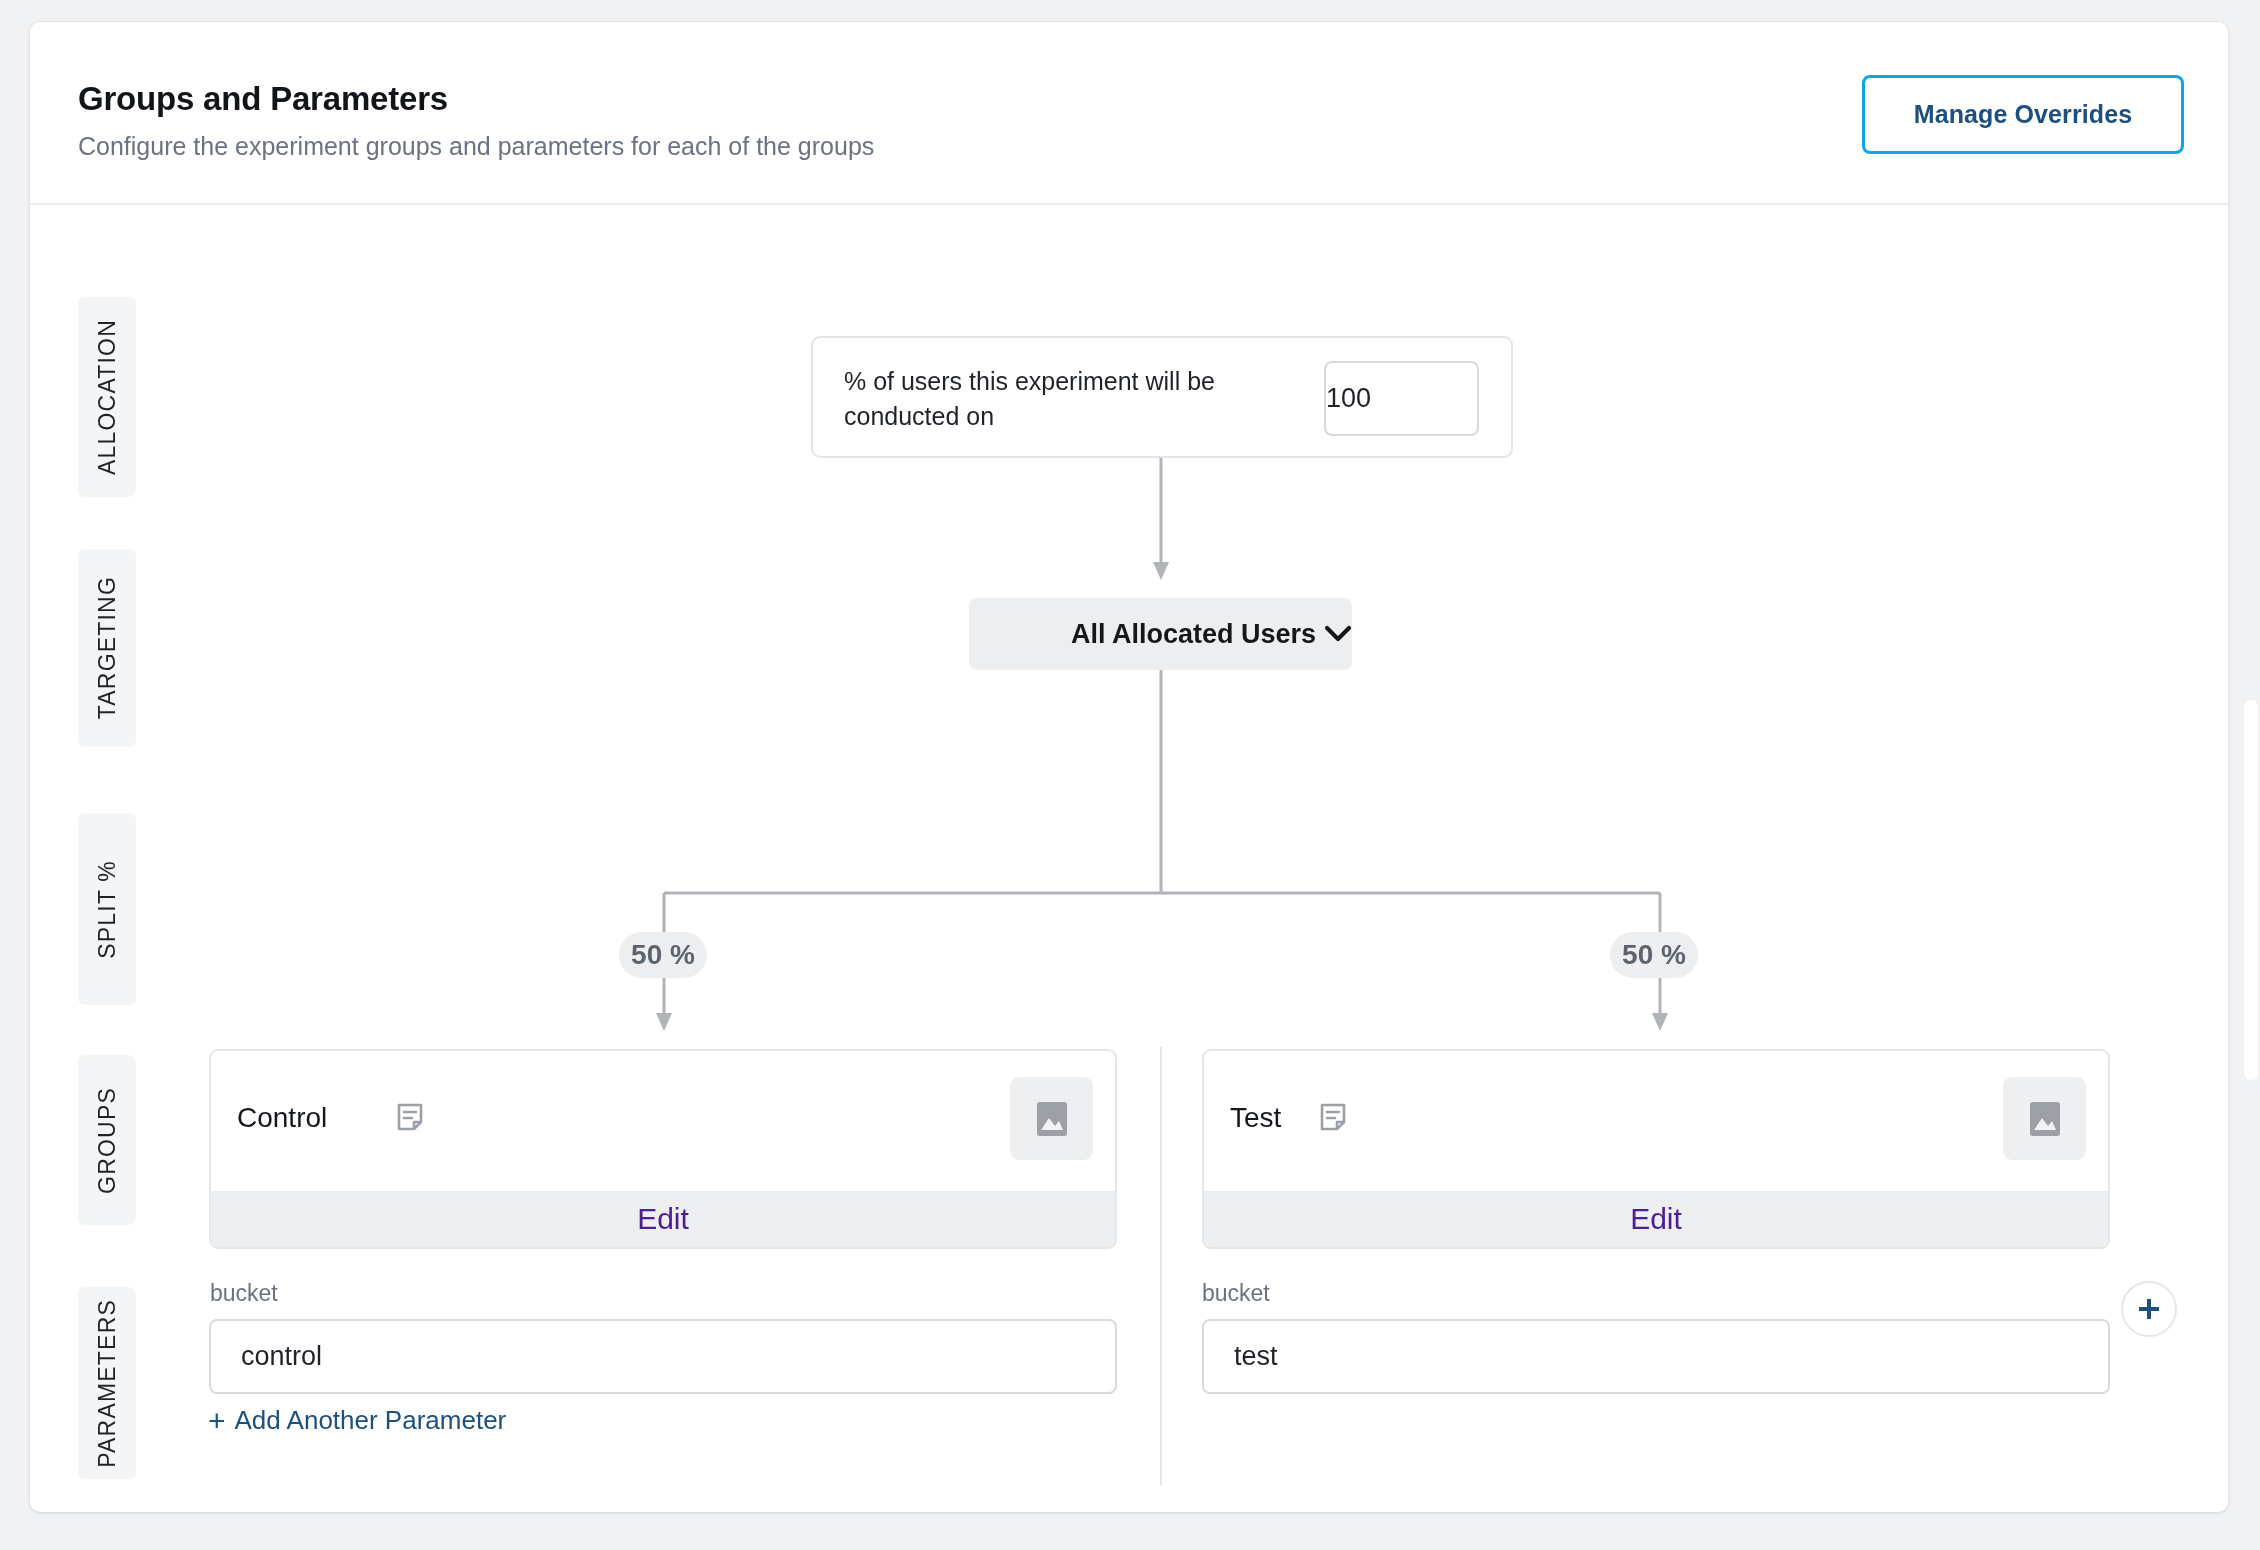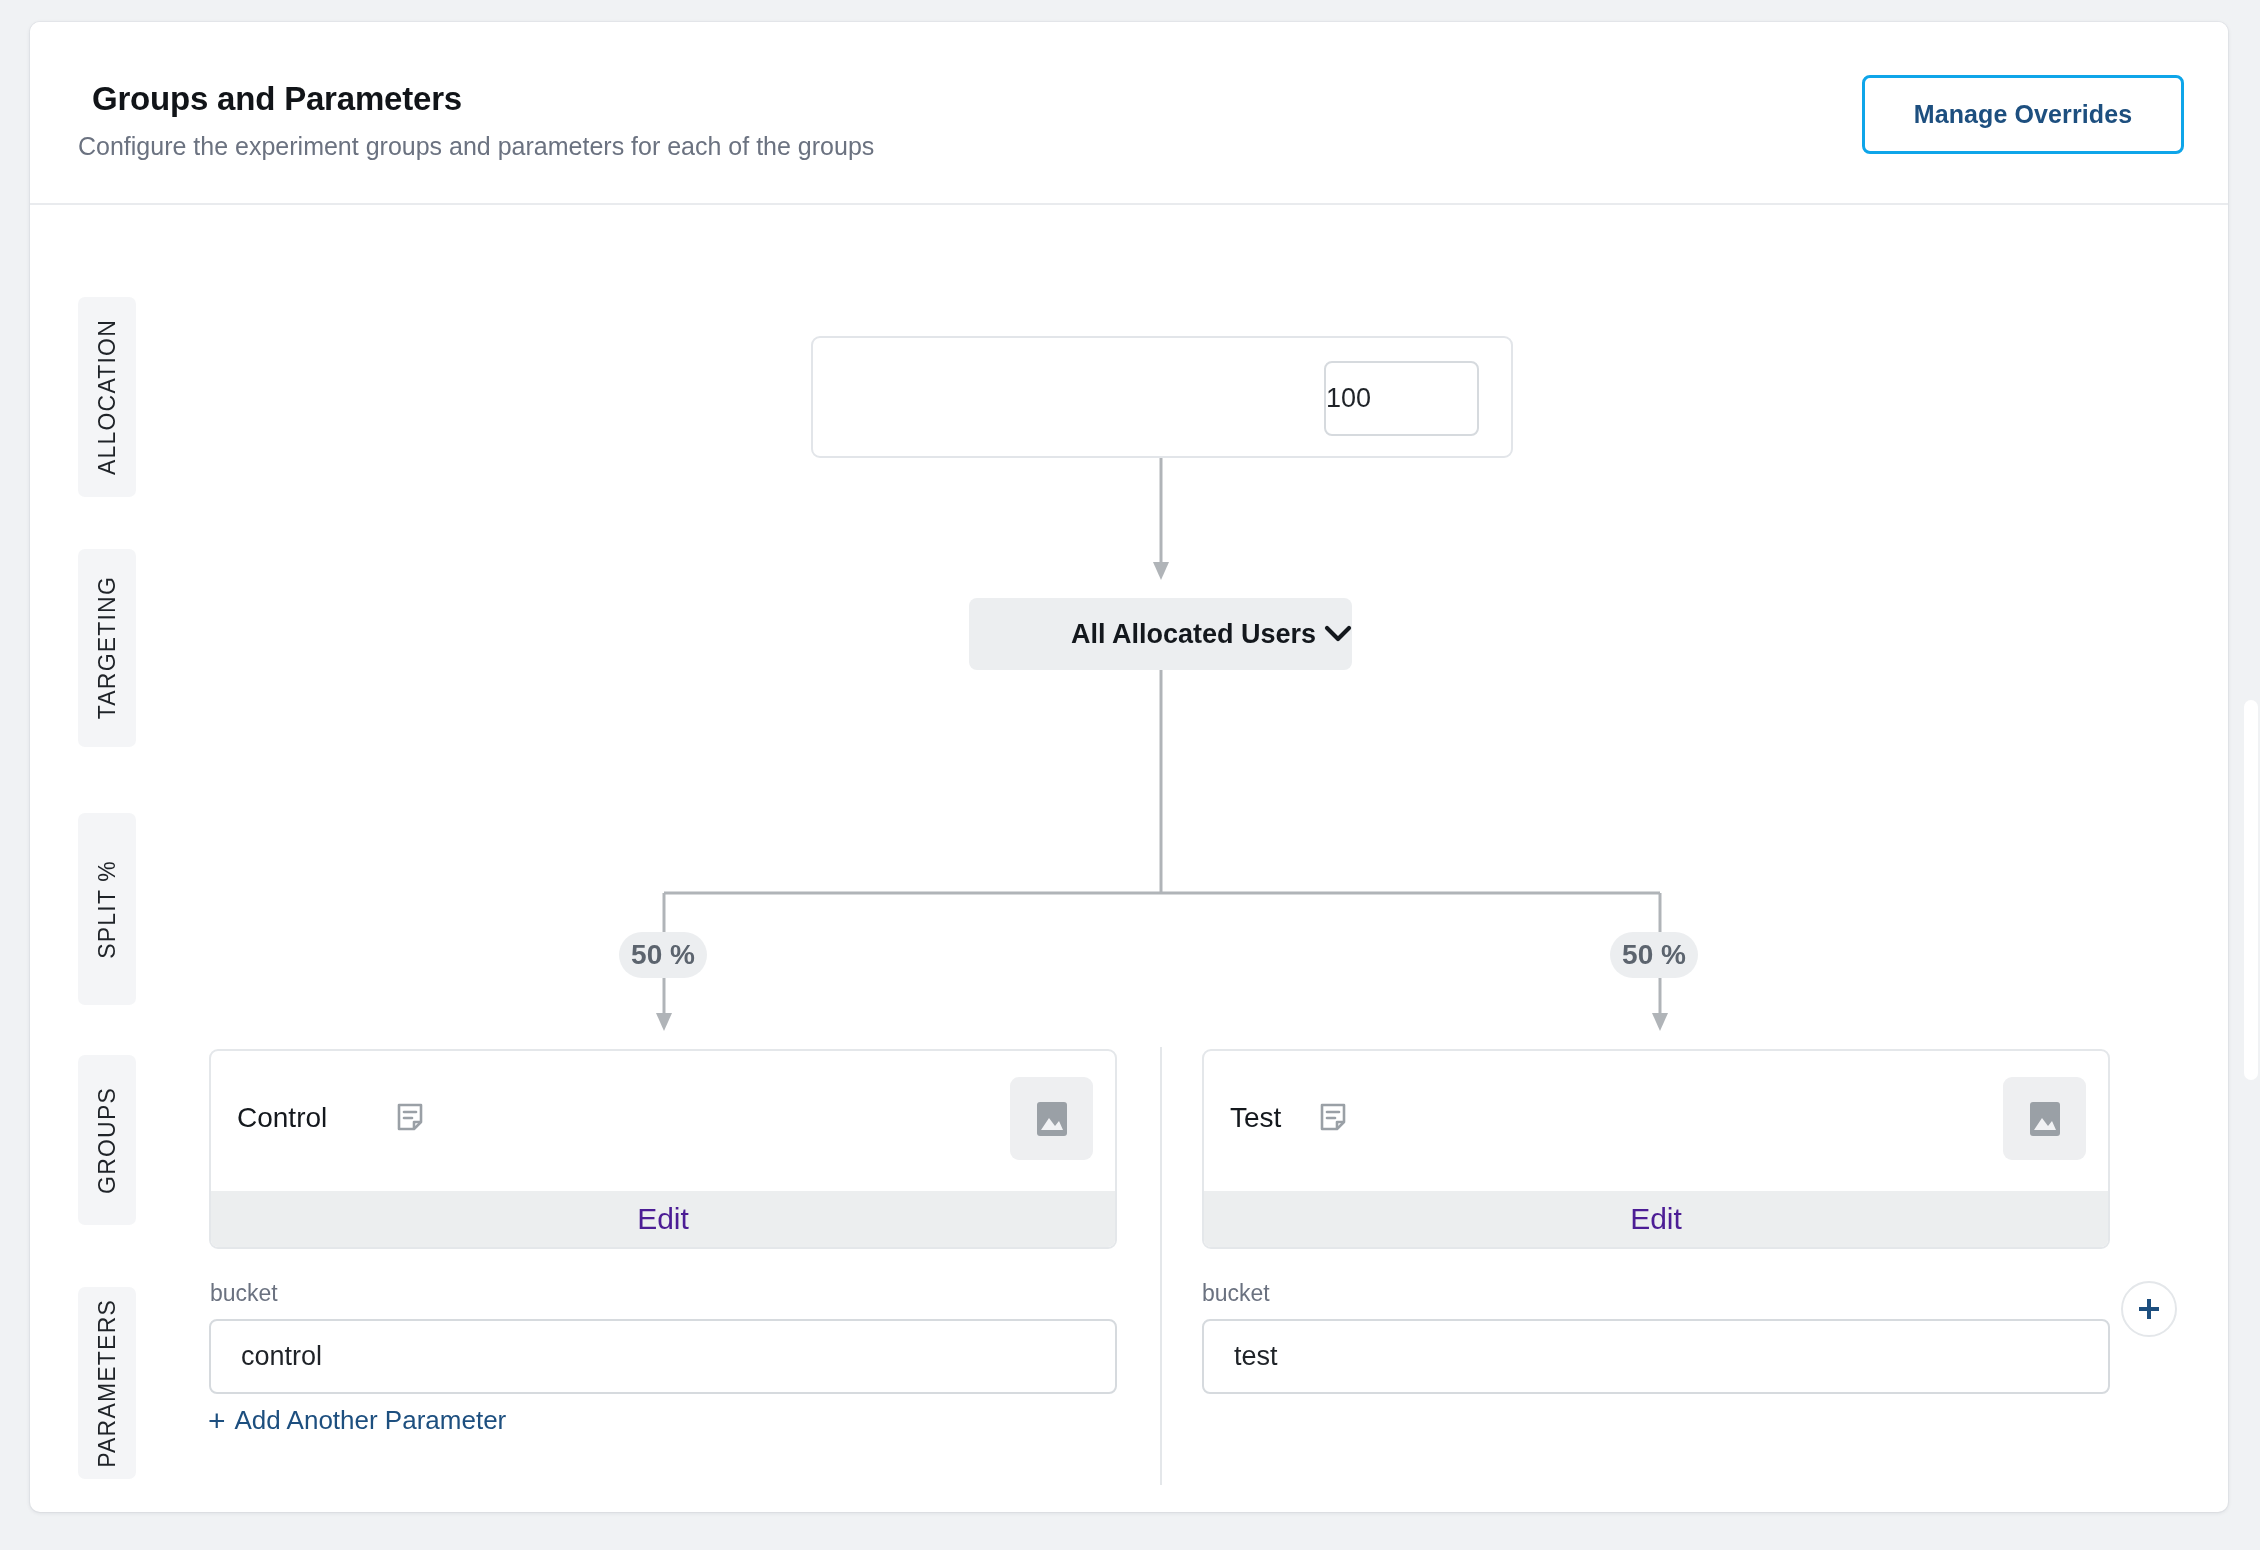--- a/index.html
+++ b/index.html
@@ -31,21 +31,20 @@
     border-bottom: 2px solid #e9ebee;
     background: #fff;
   }
   .header-title {
     position: absolute;
     left: 48px; top: 58px;
     font-size: 33px;
     font-weight: bold;
     color: #111418;
     letter-spacing: -0.2px;
-    margin-left: 14px;
   }
   .header-sub {
     position: absolute;
     left: 48px; top: 110px;
     font-size: 25px;
     color: #6b7280;
     font-weight: 400;
     text-align: right;
   }
   .overrides-btn {
@@ -335,20 +334,21 @@
         <span>SPLIT %</span>
       </div>
       <div class="rail-label rail-groups">
         <span>GROUPS</span>
       </div>
       <div class="rail-label rail-parameters">
         <span>PARAMETERS</span>
       </div>
 
       <div class="alloc-box">
+        <div class="alloc-text">% of users this experiment will be conducted on</div>
         <input class="alloc-input" type="text" value="100" style="">
       </div>
 
       <button class="targeting-pill">
         <span class="tp-label">All Allocated Users</span>
         <svg class="chev" width="28" height="18" viewBox="0 0 28 18">
           <path d="M3 3 L14 14 L25 3" stroke="#14181d" stroke-width="4.2" fill="none" stroke-linecap="round" stroke-linejoin="round"></path>
         </svg>
       </button>
 

